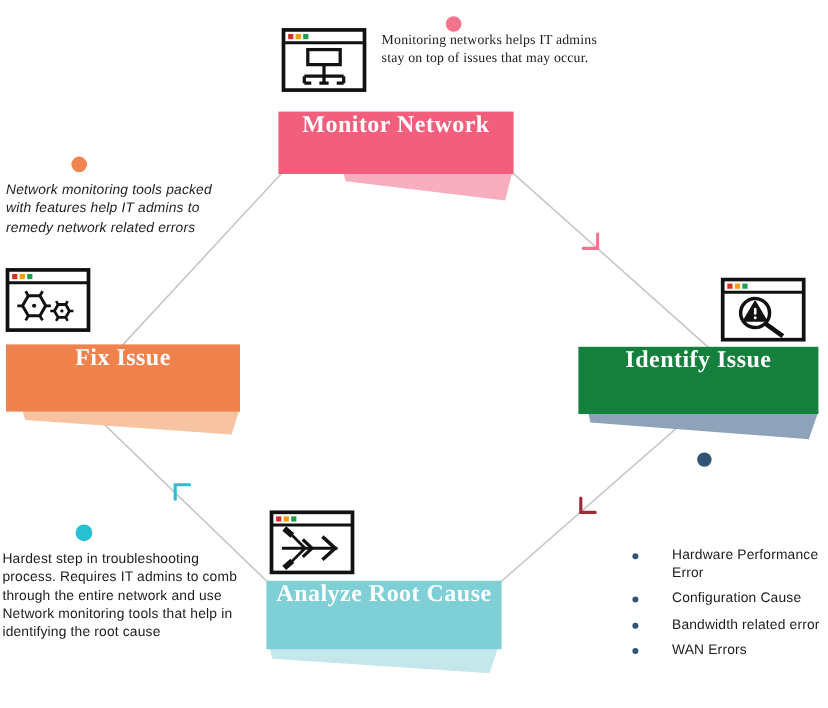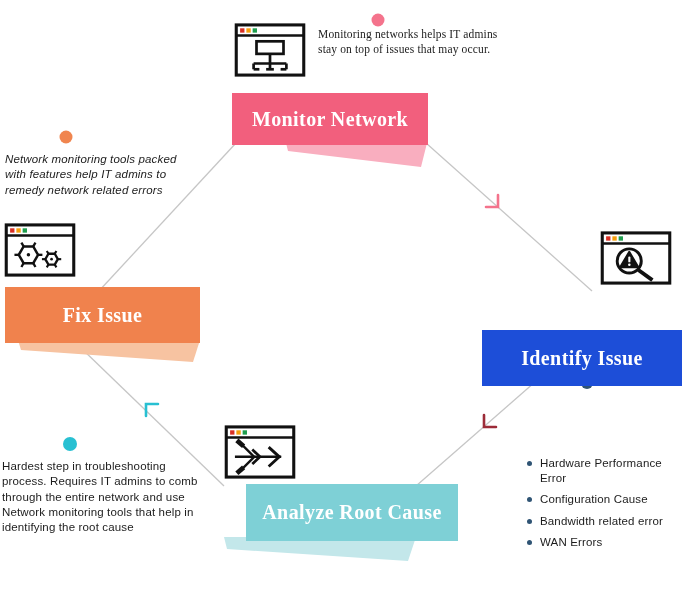--- a/index.html
+++ b/index.html
@@ -2,45 +2,45 @@
 <html><head>
 <meta charset="utf-8">
 <style>
   html,body { margin:0; padding:0; background:#fff; }
   #stage {
     position:relative; width:690px; height:590px; background:#fff; overflow:hidden;
     font-family:"Liberation Sans", sans-serif;
   }
   svg.underlay { position:absolute; left:0; top:0; z-index:1; }
   .banner {
-    position:absolute; z-index:2; display:flex; align-items:center; justify-content:center;
+    position:absolute; z-index:2; display:flex; justify-content:center;
   }
   .banner span {
     font-family:"Liberation Serif", serif; font-weight:700; color:#fff;
     font-size:20px; letter-spacing:0.4px;
   }
   #banner-monitor  { left:232px; top:93px;  width:196px; height:52px; background:#f25f7d; }
   #banner-identify { left:482px; top:289px; width:200px; height:56px; background:#3c5a78; }
-  #banner-analyze  { left:222px; top:484px; width:212px; height:57px; background:#7ed0d6;margin-left:24px; }
+  #banner-analyze  { left:222px; top:484px; width:196px; height:57px; background:#7ed0d6; }
   #banner-fix      { left:5px;   top:287px; width:195px; height:56px; background:#f0824d; }
   .icon { position:absolute; z-index:3; line-height:0; }
   #icon-monitor  { left:234px; top:23px; }
   #icon-identify { left:600px; top:231px; }
   #icon-fix      { left:4px;   top:223px; }
   #icon-analyze  { left:224px; top:425px; }
   .desc {
     position:absolute; z-index:2; font-size:11.5px; line-height:1.33; color:#1c1c1c;
     letter-spacing:0.15px;
   }
   #desc-monitor  { left:318px; top:27px;  width:184px;font-family:Liberation Serif, serif; }
   #desc-fix      { left:5px;   top:152px; width:174px;font-style:italic; }
   #desc-identify { left:504px; top:390px; width:186px; white-space:pre-wrap; }
   #desc-analyze  { left:2px;   top:459px; width:206px; }
   #bullet-list { position:absolute; left:527px; top:456px; z-index:2; }
-  .bullet-item { display:flex; align-items:flex-start; margin-bottom:6.5px; }
+  .bullet-item { display:flex; align-items:flex-start; margin-bottom:6.5px;gap:20px; }
   .b-dot {
     width:5px; height:5px; border-radius:50%; background:#2f5474;
     margin:5px 8px 0 0; flex:0 0 auto;
   }
   .bullet-item span.b-label { font-size:11.5px; line-height:1.3; color:#1c1c1c; letter-spacing:0.15px; }
 </style>
 </head>
 <body>
 
 <div id="stage">
@@ -63,21 +63,21 @@
 
     <circle cx="378" cy="20" r="6.5" fill="#f4738c"></circle>
     <circle cx="587" cy="383" r="6" fill="#2f5474"></circle>
     <circle cx="70" cy="444" r="7" fill="#28c0d2"></circle>
     <circle cx="66" cy="137" r="6.5" fill="#f0854f"></circle>
   </svg>
 
   <div class="banner" id="banner-monitor" style="background: rgb(242, 95, 125);">
     <span>Monitor Network</span>
   </div>
-  <div class="banner" id="banner-identify" style="background: #1d4ed8; margin-top: 41px;">
+  <div class="banner" id="banner-identify" style="background: #15803d;">
     <span>Identify Issue</span>
   </div>
   <div class="banner" id="banner-analyze" style="background: rgb(126, 208, 214);">
     <span>Analyze Root Cause</span>
   </div>
   <div class="banner" id="banner-fix" style="background: rgb(240, 130, 77);">
     <span>Fix Issue</span>
   </div>
 
   <div class="icon" id="icon-monitor">

